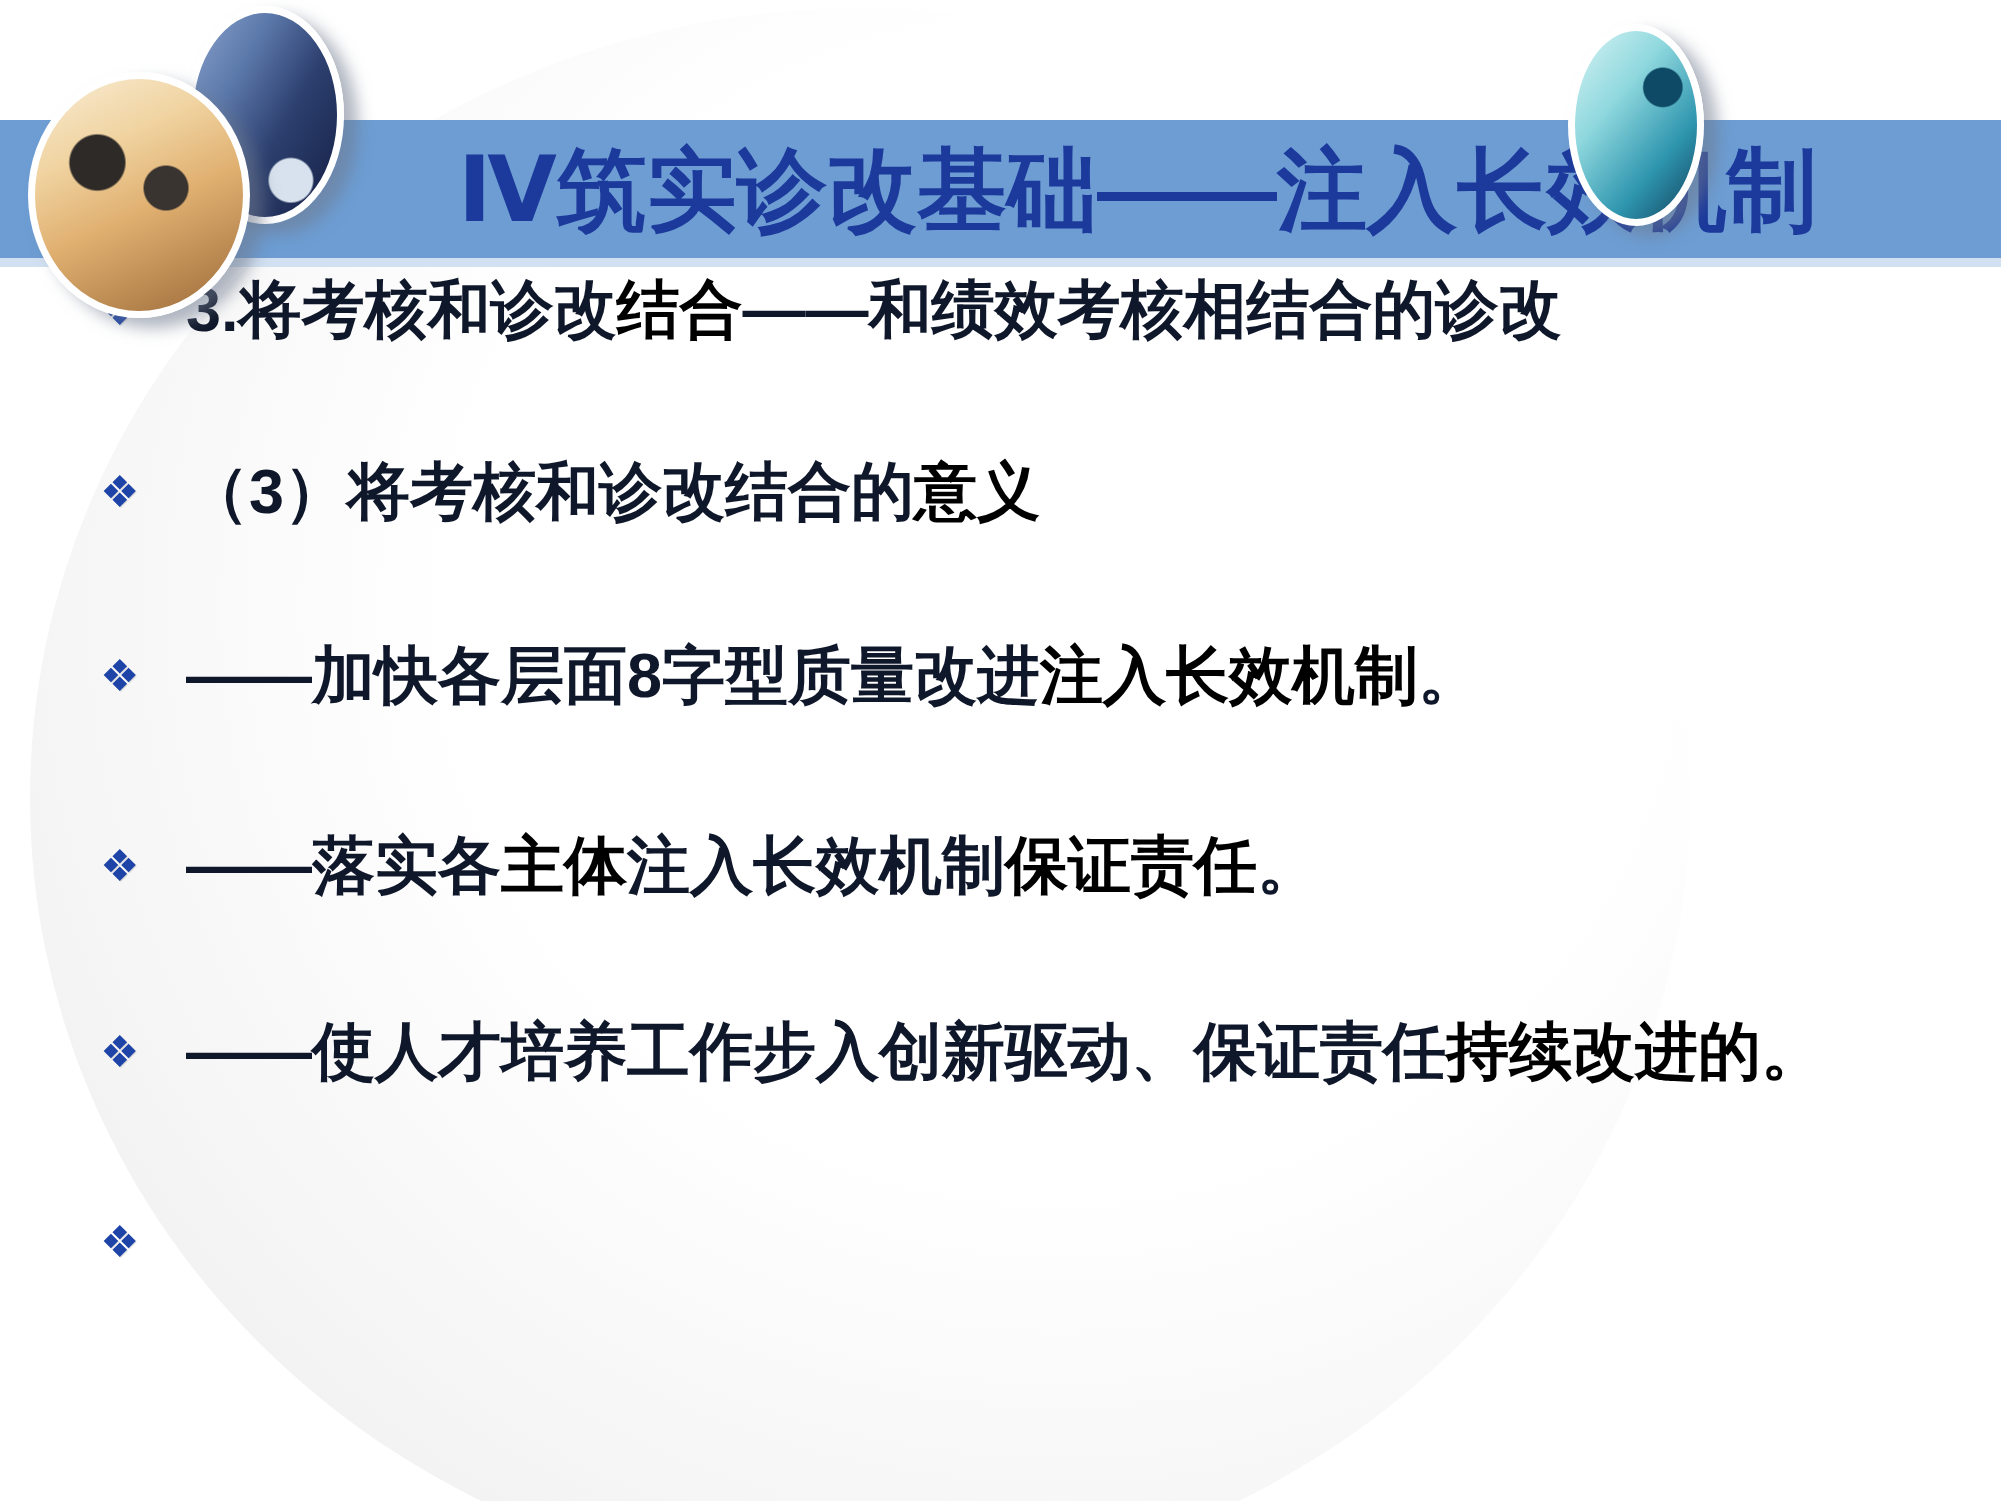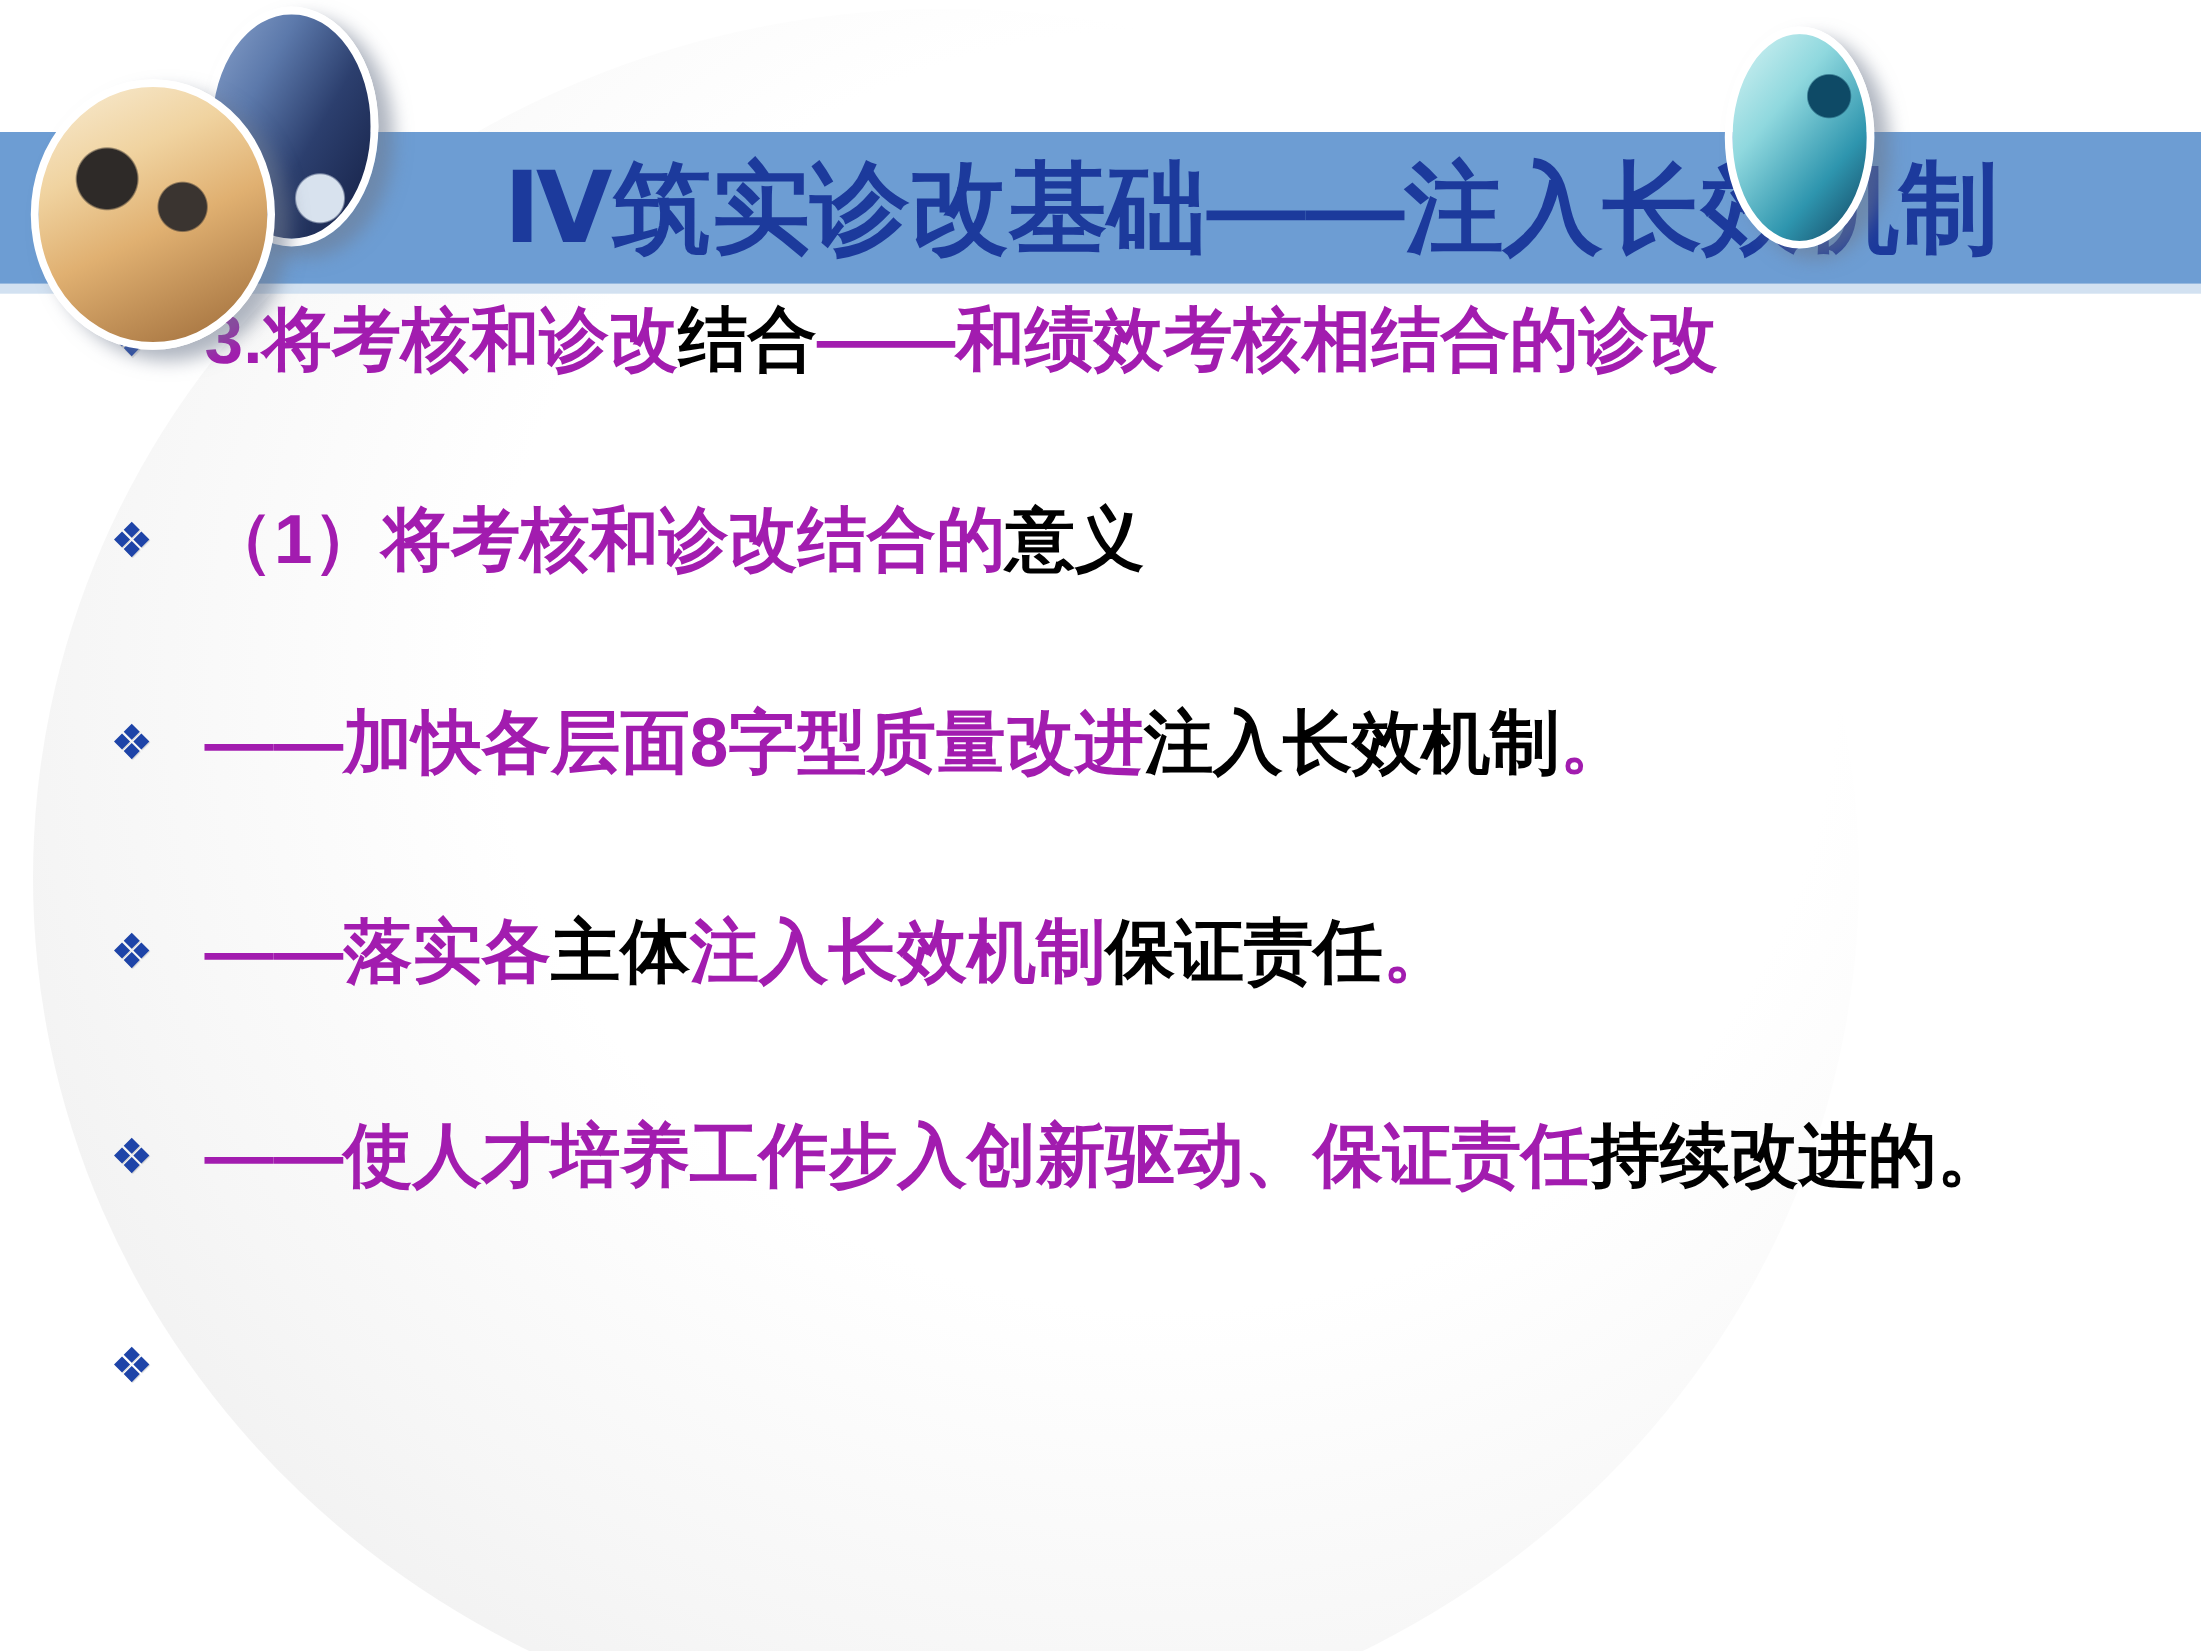--- a/index.html
+++ b/index.html
@@ -65,21 +65,21 @@
     font-size:44px;line-height:96px;
     color:#1e44a8;
     text-shadow:1px 1px 0 rgba(0,0,0,.12);
   }
   .bullet-text{
     flex:1 1 auto;
     font-size:63px;font-weight:bold;line-height:95px;
     letter-spacing:0px;
   }
   .bullet-text.narrow{max-width:1610px;}
-  .seg[data-color="blue"]{color:#a21caf;}
+  .seg[data-color="blue"]{color:#0f172a;}
   .seg[data-color="red"]{color:#000000;}
   .b1{top:262px;}
   .b2{top:444px;}
   .b3{top:628px;}
   .b4{top:818px;}
   .b5{top:1004px;}
   .b6{top:1194px;}
 </style>
 </head>
 <body>
@@ -97,21 +97,21 @@
   <div class="photo photo-handshake"></div>
   <div class="photo photo-presenter"></div>
 
   <div class="bullet b1">
     <span class="bullet-marker">❖</span>
     <span class="bullet-text"><span class="seg" data-color="blue">3.将考核和诊改</span><span class="seg" data-color="red">结合</span><span class="seg" data-color="blue">——和绩效考核相结合的诊改</span></span>
   </div>
 
   <div class="bullet b2">
     <span class="bullet-marker">❖</span>
-    <span class="bullet-text"><span class="seg" data-color="blue">（1）将考核和诊改结合的</span><span class="seg" data-color="red">意义</span></span>
+    <span class="bullet-text"><span class="seg" data-color="blue">（3）将考核和诊改结合的</span><span class="seg" data-color="red">意义</span></span>
   </div>
 
   <div class="bullet b3">
     <span class="bullet-marker">❖</span>
     <span class="bullet-text"><span class="seg" data-color="blue">——加快各层面8字型质量改进</span><span class="seg" data-color="red">注入长效机制</span><span class="seg" data-color="blue">。</span></span>
   </div>
 
   <div class="bullet b4">
     <span class="bullet-marker">❖</span>
     <span class="bullet-text"><span class="seg" data-color="blue">——落实各</span><span class="seg" data-color="red">主体</span><span class="seg" data-color="blue">注入长效机制</span><span class="seg" data-color="red">保证责任</span><span class="seg" data-color="blue">。</span></span>

